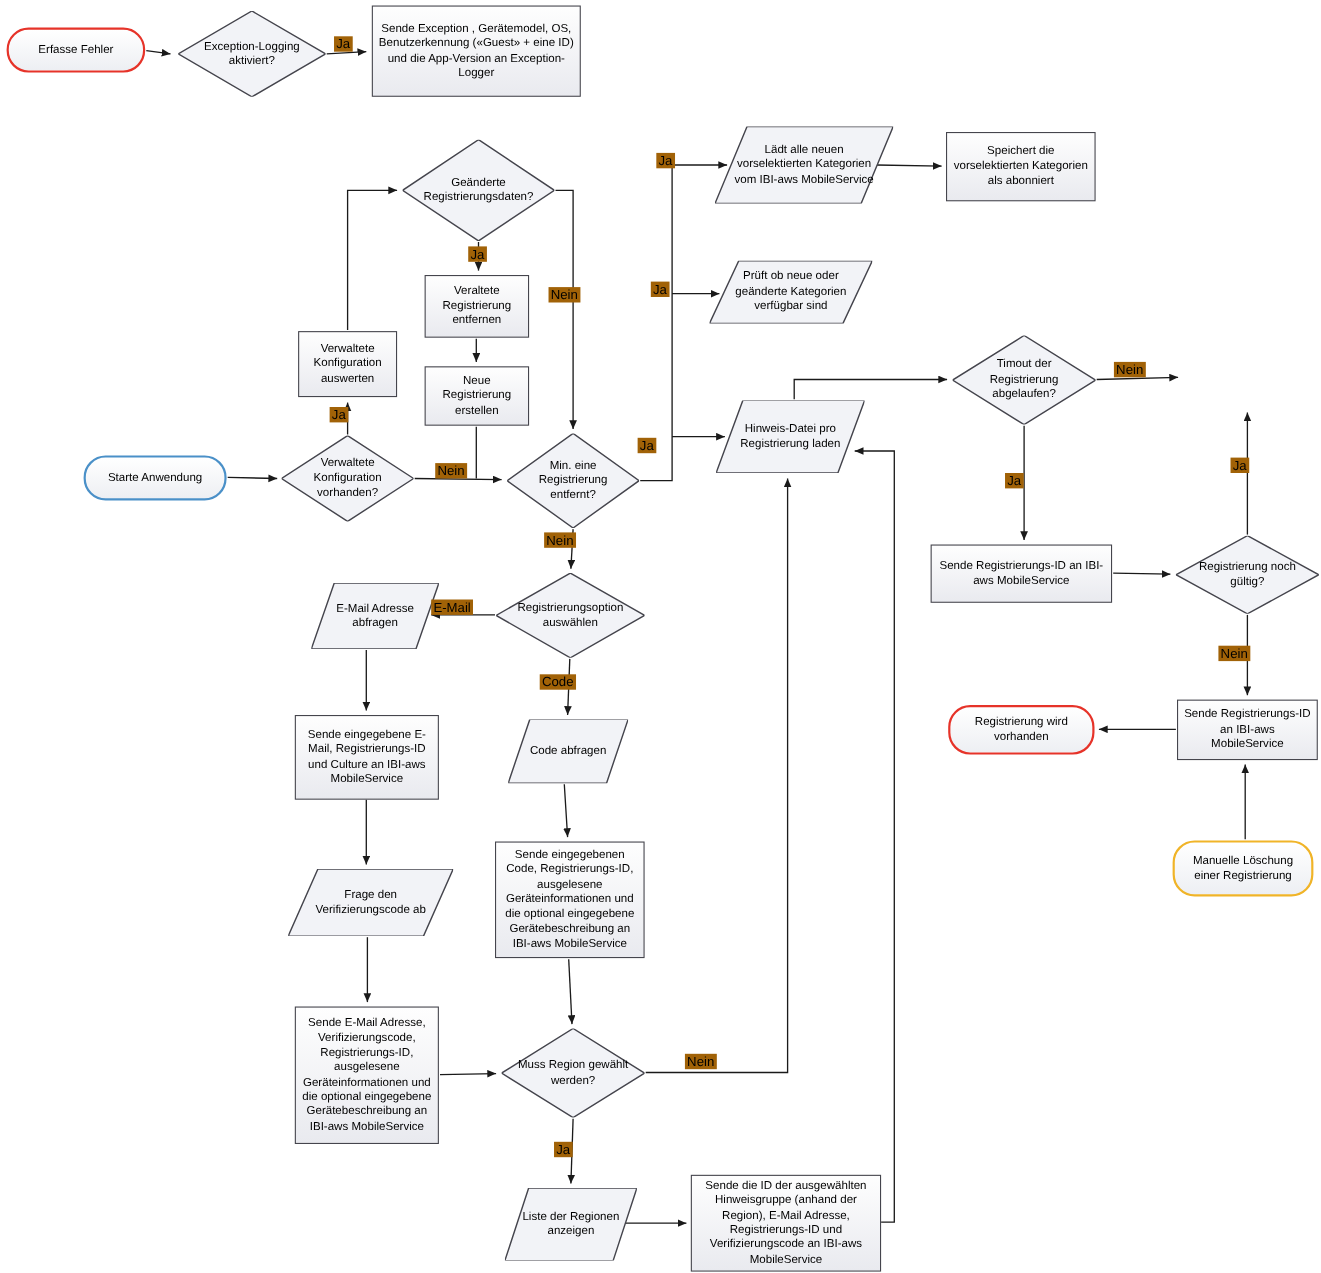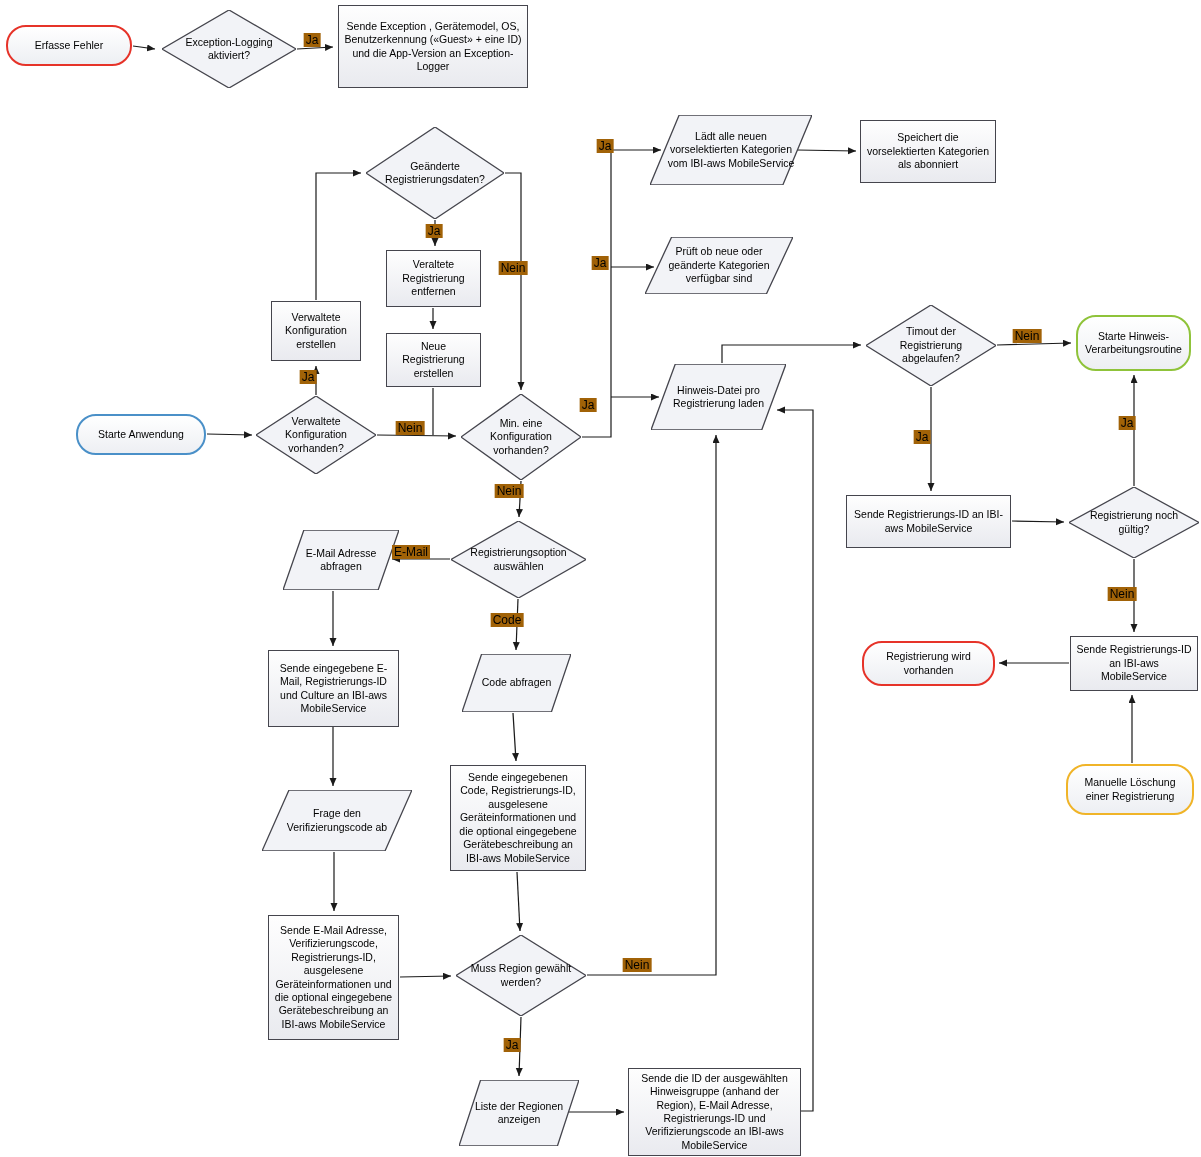--- a/index.html
+++ b/index.html
@@ -88,21 +88,21 @@
   </div>
 
   <div class="node decision" style="left:256px;top:396px;width:120px;height:78px">
     <svg class="shape" viewBox="0 0 100 100" preserveAspectRatio="none">
         <polygon points="50,0 100,50 50,100 0,50"></polygon>
       </svg>
     <span class="lbl">Verwaltete Konfiguration vorhanden?</span>
   </div>
 
   <div class="node process" style="left:271px;top:301px;width:90px;height:60px">
-    <span class="lbl">Verwaltete Konfiguration erstellen</span>
+    <span class="lbl">Verwaltete Konfiguration auswerten</span>
   </div>
 
   <div class="node decision" style="left:366px;top:127px;width:138px;height:92px">
     <svg class="shape" viewBox="0 0 100 100" preserveAspectRatio="none">
         <polygon points="50,0 100,50 50,100 0,50"></polygon>
       </svg>
     <span class="lbl">Geänderte Registrierungsdaten?</span>
   </div>
 
   <div class="node process" style="left:386px;top:250px;width:95px;height:57px">
@@ -110,21 +110,21 @@
   </div>
 
   <div class="node process" style="left:386px;top:333px;width:95px;height:54px">
     <span class="lbl">Neue Registrierung erstellen</span>
   </div>
 
   <div class="node decision" style="left:461px;top:394px;width:120px;height:86px">
     <svg class="shape" viewBox="0 0 100 100" preserveAspectRatio="none">
         <polygon points="50,0 100,50 50,100 0,50"></polygon>
       </svg>
-    <span class="lbl">Min. eine Konfiguration vorhanden?</span>
+    <span class="lbl">Min. eine Registrierung entfernt?</span>
   </div>
 
   <div class="node process" style="left:860px;top:120px;width:136px;height:63px">
     <span class="lbl">Speichert die vorselektierten Kategorien als abonniert</span>
   </div>
 
   <div class="node io" style="left:650px;top:115px;width:162px;height:70px">
     <svg class="shape" viewBox="0 0 100 100" preserveAspectRatio="none">
         <polygon points="18,0 100,0 82,100 0,100"></polygon>
       </svg>
@@ -145,23 +145,20 @@
     <span class="lbl">Hinweis-Datei pro Registrierung laden</span>
   </div>
 
   <div class="node decision" style="left:866px;top:305px;width:130px;height:81px">
     <svg class="shape" viewBox="0 0 100 100" preserveAspectRatio="none">
         <polygon points="50,0 100,50 50,100 0,50"></polygon>
       </svg>
     <span class="lbl">Timout der Registrierung abgelaufen?</span>
   </div>
 
-  <div class="node terminal" style="left: 1076px; top: 315px; width: 115px; height: 56px; border-color: rgb(143, 195, 58);">
-    <span class="lbl">Starte Hinweis-Verarbeitungsroutine</span>
-  </div>
 
   <div class="node process" style="left:846px;top:495px;width:165px;height:53px">
     <span class="lbl">Sende Registrierungs-ID an IBI-aws MobileService</span>
   </div>
 
   <div class="node decision" style="left:1069px;top:487px;width:130px;height:71px">
     <svg class="shape" viewBox="0 0 100 100" preserveAspectRatio="none">
         <polygon points="50,0 100,50 50,100 0,50"></polygon>
       </svg>
     <span class="lbl">Registrierung noch gültig?</span>

